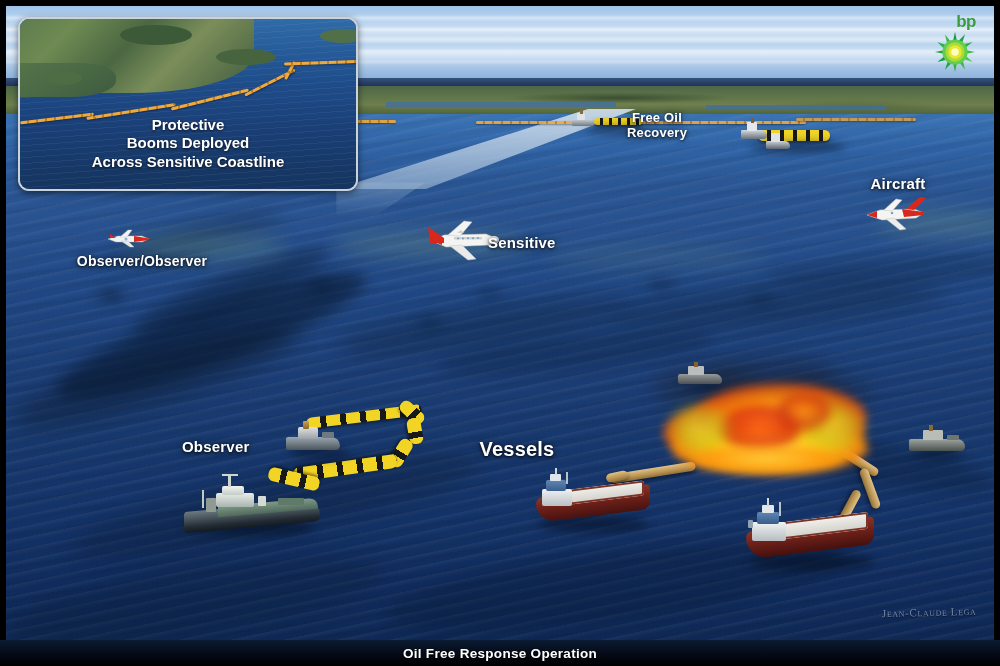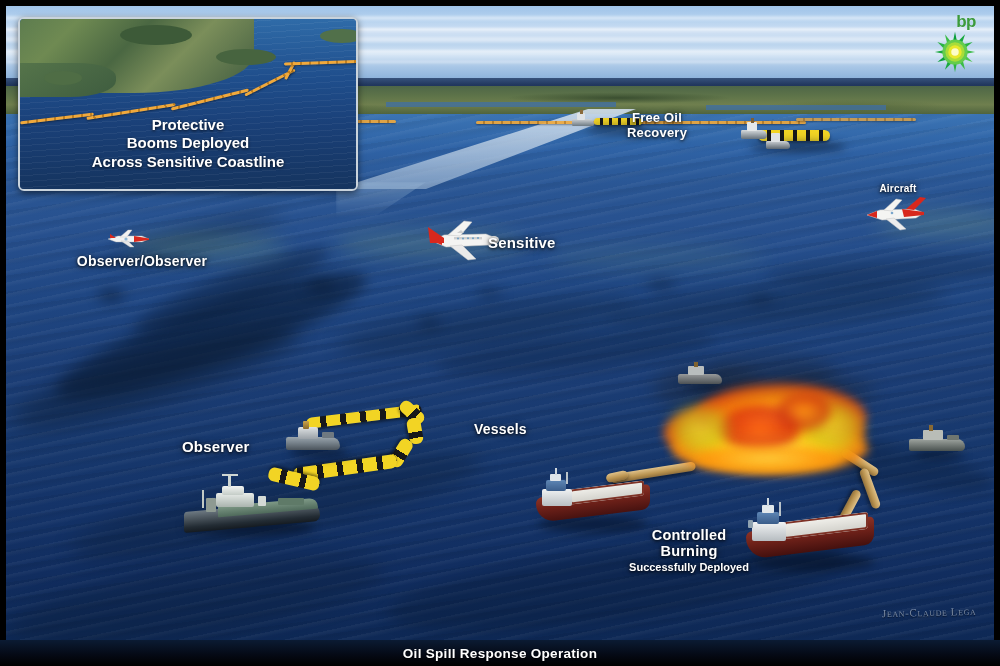--- a/index.html
+++ b/index.html
@@ -66,21 +66,21 @@
   
   .plume{position:absolute;border-radius:50%;filter:blur(10px);}
 
   
   .lbl{position:absolute;color:#fff;font-weight:bold;text-align:center;line-height:1.12;
        text-shadow:0 1px 3px rgba(0,0,0,.85),0 0 7px rgba(0,0,0,.6);letter-spacing:.2px;
        white-space:pre-line;}
   .lbl-sub{display:block;font-size:11px;font-weight:bold;letter-spacing:0;margin-top:1px}
 
   
-  #inset{position:absolute;left:12px;top:11px;width:336px;height:170px;border-radius:6px;
+  #inset{position:absolute;left:12px;top:11px;width:336px;height:170px;border-radius:11px;
        border:2px solid #c9d3dc;box-shadow:0 2px 7px rgba(0,0,0,.55),inset 0 0 0 1px rgba(255,255,255,.25);
        overflow:hidden;background:#17407a;}
   .ins-water{position:absolute;left:0;top:0;width:100%;height:100%;
        background:linear-gradient(to bottom,#2f6ba8 0%,#1f4e8c 35%,#1a4078 62%,#15345f 100%);}
   .ins-waterlines{position:absolute;inset:0;
        background:repeating-linear-gradient(176deg,rgba(255,255,255,.05) 0 1px,transparent 1px 6px);}
   .ins-land{position:absolute;left:-6px;top:-4px;width:240px;height:78px;
        background:linear-gradient(135deg,#5a7a4e 0%,#6f8a52 22%,#4a6742 45%,#7b8e5a 65%,#58704a 85%,#3f5c40 100%);
        border-radius:0 0 50% 28%;filter:blur(.4px);}
   .ins-land2{position:absolute;left:142px;top:-4px;width:210px;height:46px;
@@ -398,32 +398,27 @@
           <circle cx="50" cy="50" r="30" fill="#64cc4e"></circle>
           <circle cx="50" cy="50" r="23" fill="#a8dc3a"></circle>
           <circle cx="50" cy="50" r="16" fill="#e8e82c"></circle>
           <circle cx="50" cy="50" r="9" fill="#fdfdc8"></circle>
         </g>
       </svg>
     </div>
 
     <div class="lbl" style="left:606px;top:105px;width:90px;font-size:13px">Free Oil
 Recovery</div>
-    <div class="lbl" style="left:846px;top:177px;width:92px;font-size:10px">Aircraft</div>
+    <div class="lbl" style="left:846px;top:170px;width:92px;font-size:15px">Aircraft</div>
     <div class="lbl" style="left:482px;top:229px;width:126px;font-size:15px;text-align:left">Sensitive</div>
     <div class="lbl" style="left:62px;top:248px;width:148px;font-size:14px">Observer/Observer</div>
     <div class="lbl" style="left:176px;top:433px;width:98px;font-size:15px;text-align:left">Observer</div>
-    <div class="lbl" style="left:468px;top:416px;width:86px;font-size:14px;text-align:left">Vessels</div>
-    <div class="lbl" style="left:616px;top:505px;width:134px;font-size:14.5px">
-      <span>Controlled
-Burning</span>
-      <span class="lbl-sub">Successfully Deployed</span>
-    </div>
+    <div class="lbl" style="left:468px;top:432px;width:86px;font-size:20px;text-align:center">Vessels</div>
 
     <div id="sig">Jean-Claude Lega</div>
 
   </div>
  </div>
 
  <div id="caption">
-   <span>Oil Spill Response Operation</span>
+   <span>Oil Free Response Operation</span>
  </div>
 </div>
 
 </body></html>

